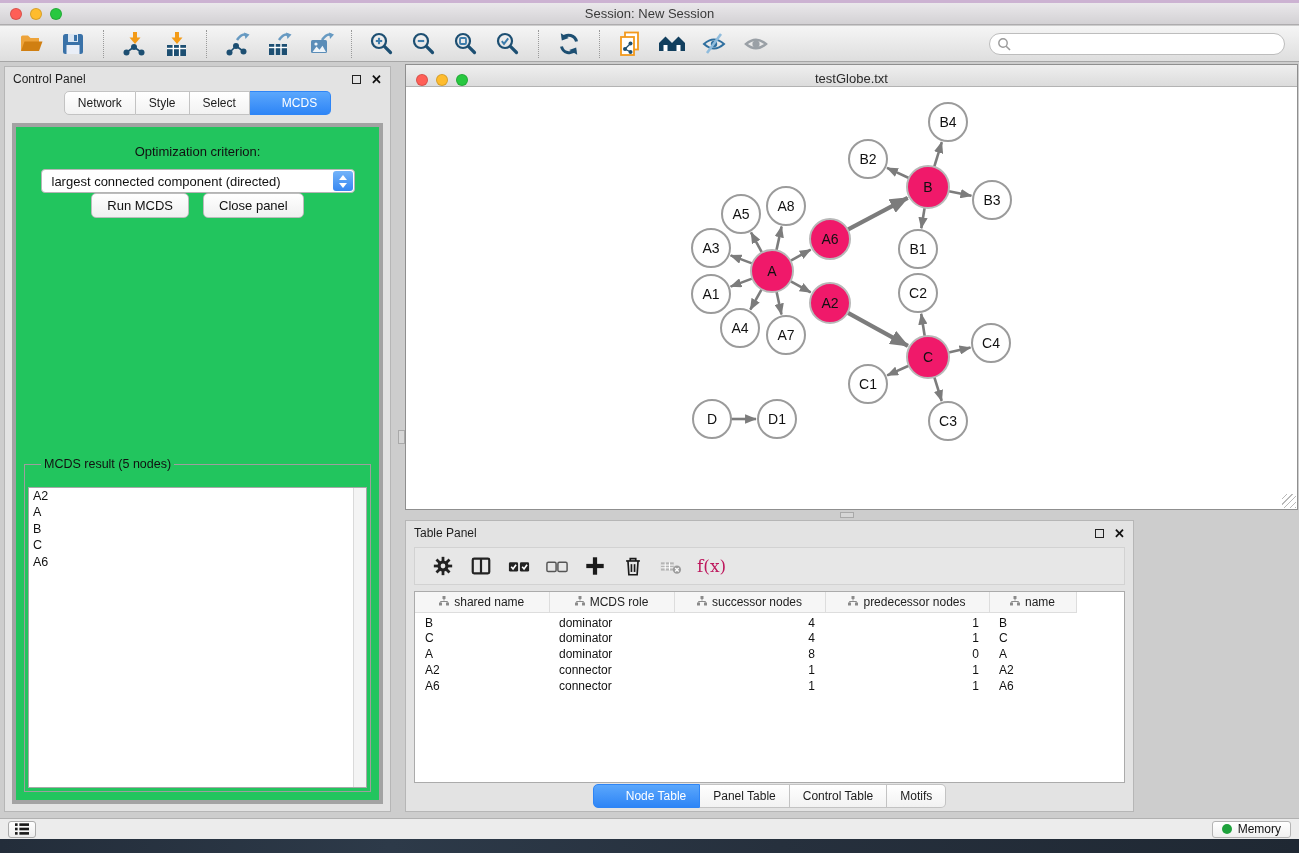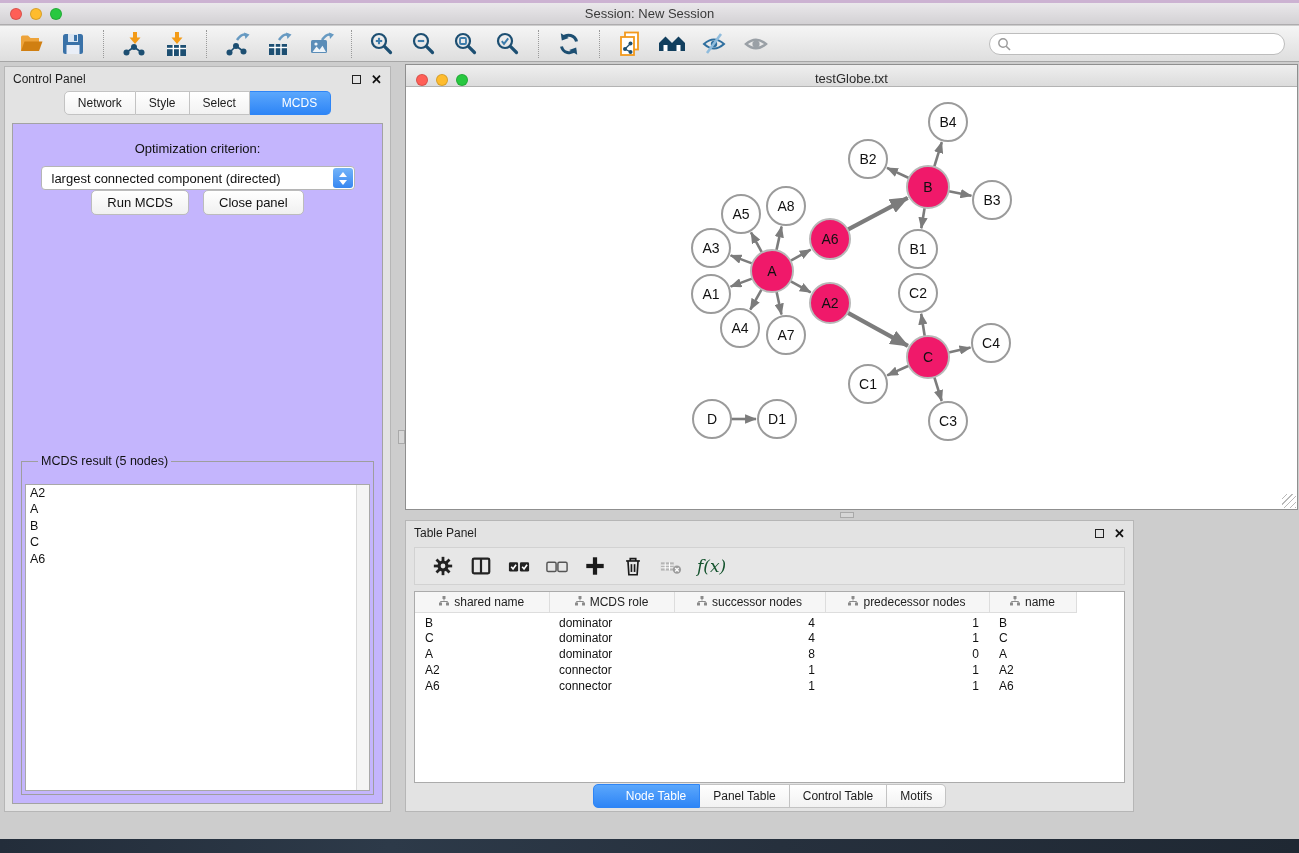--- a/index.html
+++ b/index.html
@@ -26,21 +26,21 @@
   .panel-head .ph-title{flex:1;}
   .float-box{width:9px;height:9px;border:1.5px solid #222;margin-right:10px;cursor:pointer;}
   .close-x{font-size:13px;font-weight:bold;color:#111;cursor:pointer;line-height:1;}
   
   #control-panel{left:4px;top:66px;width:387px;height:746px;}
   .seg{display:flex;justify-content:center;}
   .seg button{font-size:12px;padding:4px 13px;background:linear-gradient(#ffffff,#f2f2f2);border:1px solid #c3c3c3;border-left:none;color:#1c1c1c;cursor:pointer;font-family:inherit;}
   .seg button:first-child{border-left:1px solid #c3c3c3;border-radius:5px 0 0 5px;}
   .seg button:last-child{border-radius:0 5px 5px 0;}
   .seg button.active{background:linear-gradient(#5ba7fc,#2e85f6);border-color:#2e85f6;color:#fff;padding-left:32px;}
-  .cp-content{position:absolute;left:7px;right:7px;top:56px;bottom:7px;background:#c4b5fd;border:1px solid #a3a3a3;}
+  .cp-content{position:absolute;left:7px;right:7px;top:56px;bottom:7px;background:#22c55e;border:4px solid #a3a3a3;}
   .opt-label{text-align:center;margin-top:17px;font-size:13px;color:#111;}
   .mc-select{width:314px;height:24px;margin:10px auto 0;background:#fff;border:1px solid #b5b5b5;border-radius:4px;position:relative;font-size:13px;color:#111;display:flex;align-items:center;padding-left:10px;cursor:pointer;}
   .stepper{position:absolute;right:1px;top:1px;bottom:1px;width:20px;border-radius:3px;background:linear-gradient(#74b4f9,#3787f1);display:flex;flex-direction:column;align-items:center;justify-content:center;gap:3px;}
   .tri-up{width:0;height:0;border-left:4px solid transparent;border-right:4px solid transparent;border-bottom:5px solid #fff;}
   .tri-down{width:0;height:0;border-left:4px solid transparent;border-right:4px solid transparent;border-top:5px solid #fff;}
   .btn-row{display:flex;justify-content:center;gap:14px;}
   .btn{background:linear-gradient(#ffffff,#f0f0f0);border:1px solid #bcbcbc;border-radius:5px;font-size:13px;padding:4px 15px;color:#111;cursor:pointer;font-family:inherit;}
   .result-box{position:absolute;left:8px;right:8px;top:330px;bottom:8px;border:1px solid #9e9e9e;padding:3px;}
   .result-box legend{font-size:12.5px;color:#111;padding:0 3px;margin-left:13px;}
   .mcds-list{position:absolute;left:3px;right:3px;top:16px;bottom:3px;background:#fff;border:1px solid #a8a8a8;overflow:hidden;}
@@ -49,21 +49,21 @@
   
   #network-frame{left:405px;top:64px;width:893px;height:446px;background:#fff;border:1px solid #8f8f8f;}
   .frame-titlebar{height:22px;background:linear-gradient(#efefef,#dcdcdc);border-bottom:1px solid #b3b3b3;display:flex;align-items:flex-end;position:relative;}
   .frame-titlebar .wtitle{position:absolute;left:0;right:0;text-align:center;font-size:13px;color:#2b2b2b;}
   .graph-area{position:absolute;left:1px;right:1px;top:23px;bottom:1px;background:#fff;overflow:hidden;}
   .resize-grip{position:absolute;right:0;bottom:0;width:14px;height:14px;background:repeating-linear-gradient(135deg,transparent 0 3px,#b9b9b9 3px 4px);}
   
   #table-panel{left:405px;top:520px;width:729px;height:292px;}
   .tp-toolbar{position:absolute;left:8px;right:8px;top:26px;height:38px;background:#e7e7e7;border:1px solid #d2d2d2;display:flex;align-items:center;padding-left:12px;}
   .tp-btn{width:32px;height:30px;display:flex;align-items:center;justify-content:center;margin-right:6px;}
-  .fx-label{font-size:17px;font-family:"DejaVu Serif",serif;font-style:italic;color:#14532d;margin-left:4px;}
+  .fx-label{font-size:17px;font-family:"DejaVu Serif",serif;color:#be185d;margin-left:4px;}
   .tp-tablewrap{position:absolute;left:8px;right:8px;top:70px;bottom:28px;background:#fff;border:1px solid #ababab;overflow:hidden;}
   table.tp-table{border-collapse:collapse;table-layout:fixed;}
   .tp-table th{background:#f6f6f6;border:1px solid #dddddd;border-top:none;height:20px;font-weight:normal;font-size:12px;color:#222;}
   .tp-table th:first-child{border-left:none;}
   .tp-table th .th-inner{display:flex;align-items:center;justify-content:center;gap:5px;}
   .tp-table td{height:16px;font-size:12px;color:#111;padding:0 10px;white-space:nowrap;}
   .tp-table td.num{text-align:right;}
   .tp-table tbody tr:first-child td{padding-top:3px;}
   .tp-tabs{position:absolute;left:0;right:0;bottom:3px;display:flex;justify-content:center;}
   
@@ -576,15 +576,33 @@
         <button class="active">Node Table</button>
         <button>Panel Table</button>
         <button>Control Table</button>
         <button>Motifs</button>
       </div>
   </div>
 
   <div class="grip" style="left:398px;top:430px;width:7px;height:14px;"></div>
   <div class="grip" style="left:840px;top:512px;width:14px;height:6px;"></div>
 
+  <div class="statusbar">
+    <span class="list-btn">
+      <svg width="16" height="14" viewBox="0 0 18 16">
+          <g fill="#1a1a1a">
+            <rect x="1" y="1.5" width="3" height="3"></rect>
+            <rect x="6" y="1.5" width="11" height="3"></rect>
+            <rect x="1" y="6.5" width="3" height="3"></rect>
+            <rect x="6" y="6.5" width="11" height="3"></rect>
+            <rect x="1" y="11.5" width="3" height="3"></rect>
+            <rect x="6" y="11.5" width="11" height="3"></rect>
+          </g>
+        </svg>
+    </span>
+    <span class="memory-btn">
+      <span class="mem-dot"></span>
+      <span>Memory</span>
+    </span>
+  </div>
   <div class="desktop-bottom"></div>
 
 </div>
 
 </body></html>

